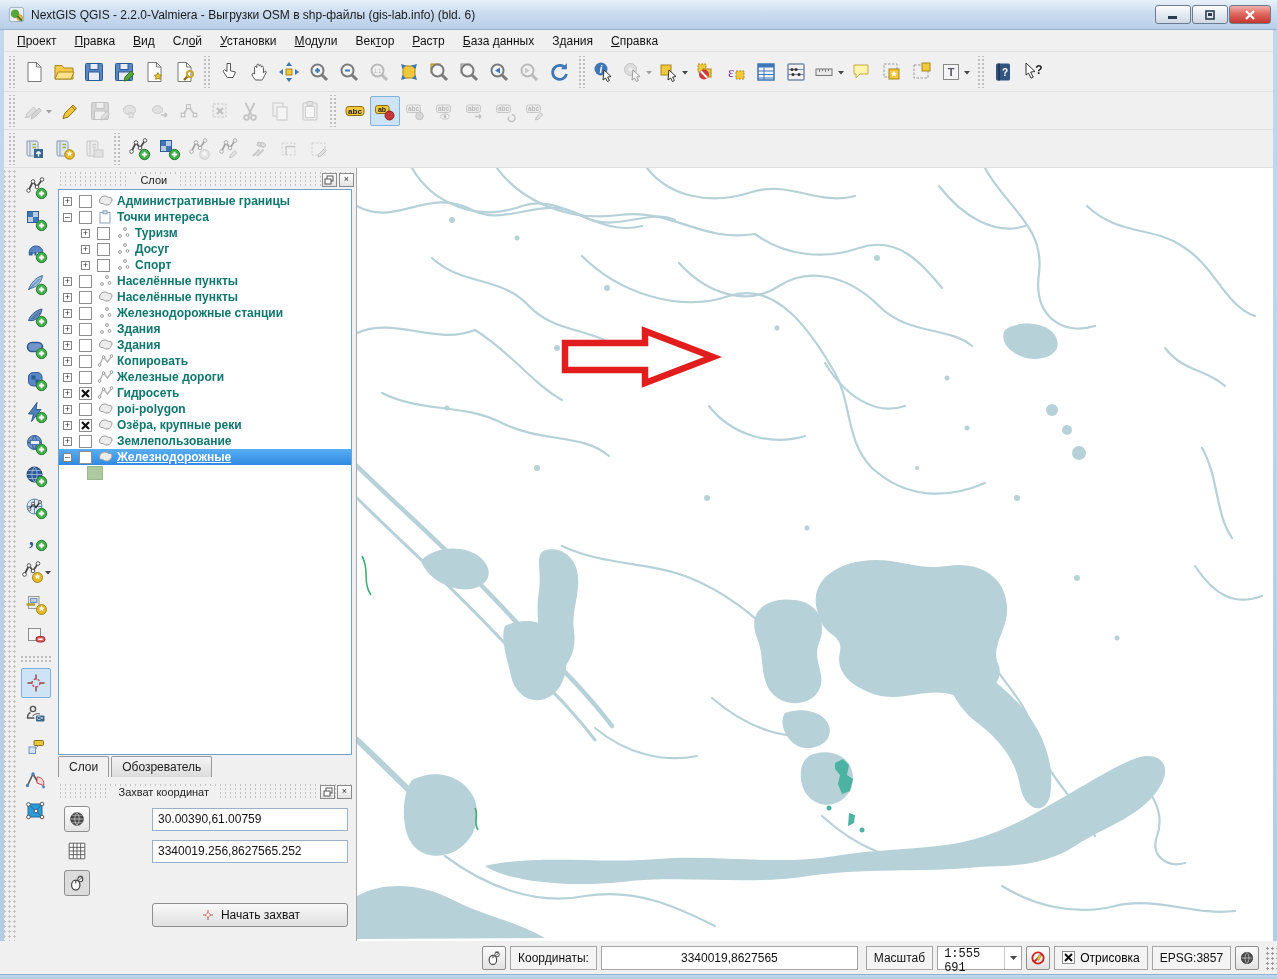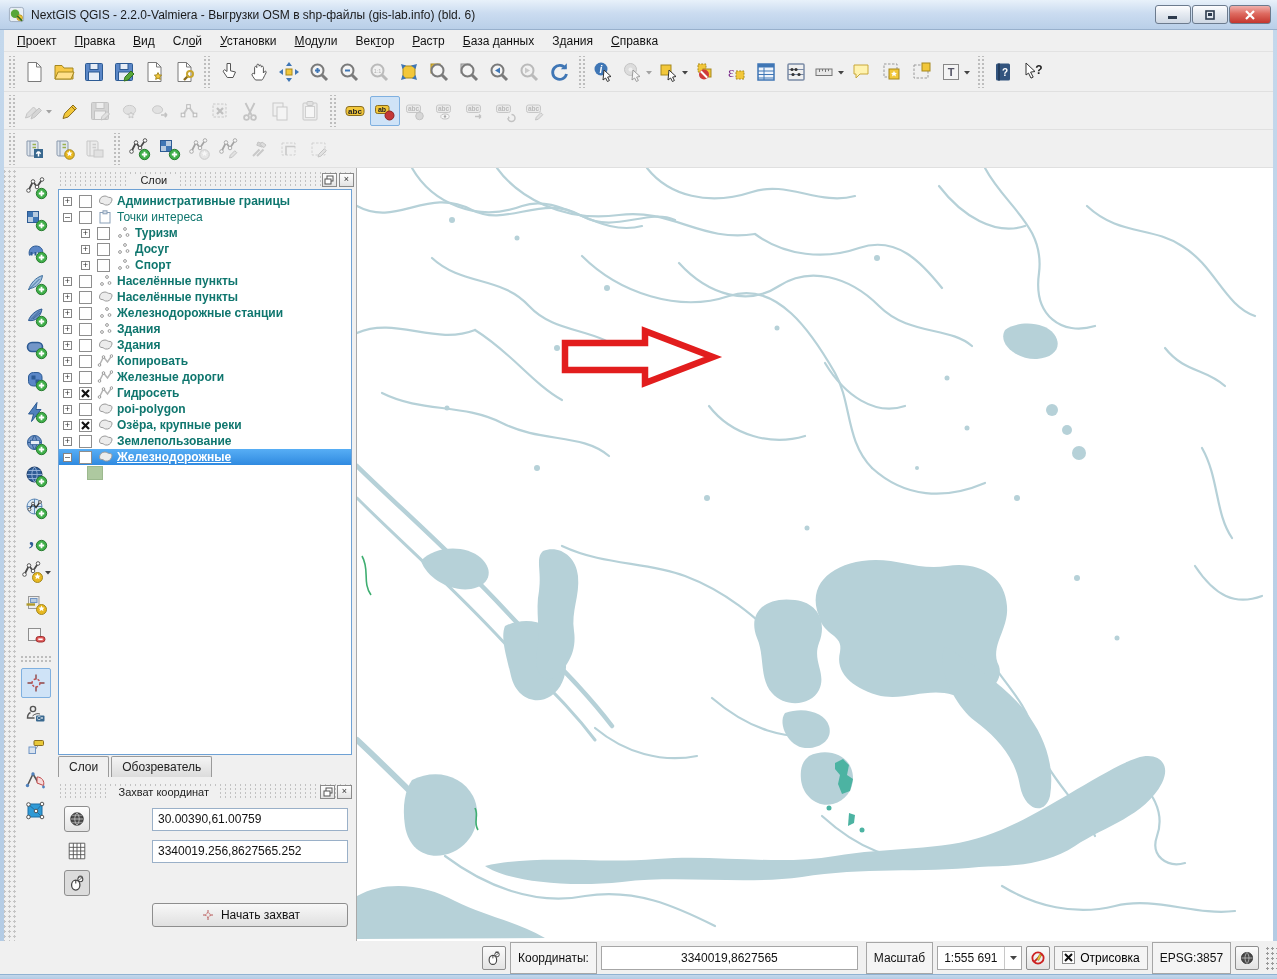--- a/index.html
+++ b/index.html
@@ -50,21 +50,21 @@
   
   .panel-header{height:17px;display:flex;align-items:center;margin:3px 2px 1px 2px;
     background-image:radial-gradient(circle,#c2c2c2 0.9px,rgba(0,0,0,0) 1.1px);background-size:5px 4px;}
   .panel-title{margin:0 auto;background:#f0f0f0;padding:0 10px;font-size:11px;color:#222;}
   .panel-btn{width:15px;height:14px;border:1px solid #8a8a8a;background:linear-gradient(#fff,#e2e2e2);
     display:flex;align-items:center;justify-content:center;font-size:9px;line-height:1;color:#333;padding:0;margin-left:2px;flex:none;}
   #layers-body{position:absolute;left:2px;top:21px;width:294px;height:566px;background:#fff;
     border:1px solid #6ea1d4;overflow:hidden;padding-top:3px;}
   .tree-row{height:16px;display:flex;align-items:center;font-size:12px;white-space:nowrap;}
   .tree-row .lbl{font-weight:bold;margin-left:4px;color:#0f766e;}
-  .tree-row .lbl.normal{font-weight:normal;}
+  .tree-row .lbl.normal{font-weight:bold;}
   .tree-row.selected{background:linear-gradient(#57aef5,#2f8ae0);}
   .tree-row.selected .lbl{color:#fff;text-decoration:underline;}
   .expander{width:9px;height:9px;border:1px solid #848484;background:#fff;flex:none;
     display:flex;align-items:center;justify-content:center;font-size:9px;line-height:7px;color:#333;margin-left:4px;}
   .cbox{width:13px;height:13px;border:1px solid #8e8e8e;background:#fff;flex:none;margin-left:7px;
     display:flex;align-items:center;justify-content:center;}
   .type-ico{width:16px;height:16px;flex:none;margin-left:5px;}
   .swatch{width:16px;height:14px;background:#aec9a0;border:1px solid #9cb98e;margin-left:10px;}
   #layer-tabs{position:absolute;left:2px;top:587px;width:294px;height:22px;display:flex;align-items:flex-end;}
   .tab{border:1px solid #9a9a9a;border-bottom:none;padding:3px 10px 3px 10px;font-size:12px;color:#222;
@@ -80,25 +80,25 @@
   .cp-btn{flex:1;height:24px;margin-left:14px;border:1px solid #8e8e8e;border-radius:3px;
     background:linear-gradient(#f8f8f8,#e0e0e0);font-family:"Liberation Sans",sans-serif;font-size:12px;color:#111;
     display:flex;align-items:center;justify-content:center;gap:5px;}
   .cp-icon-btn.toggled{background:#dcdcdc;}
   
   #statusbar{position:absolute;left:0;top:941px;width:1277px;height:33px;background:#f0f0f0;
     display:flex;align-items:center;font-size:12px;}
   .sb-spacer{width:482px;flex:none;}
   .sb-btn{width:24px;height:24px;border:1px solid #8e8e8e;border-radius:2px;background:linear-gradient(#fbfbfb,#e3e3e3);
     display:flex;align-items:center;justify-content:center;padding:0;margin-right:4px;flex:none;}
-  .sb-box{height:32px;border:1px solid #a6a6a6;background:#f4f4f4;display:flex;align-items:center;
+  .sb-box{height:24px;border:1px solid #a6a6a6;background:#f4f4f4;display:flex;align-items:center;
     padding:0 7px;margin-right:4px;color:#111;}
   .sb-input{width:302px;height:24px;border:1px solid #a6a6a6;background:#fff;text-align:center;
     font-family:"Liberation Sans",sans-serif;font-size:12px;margin-right:8px;color:#111;}
-  .sb-combo{width:100px;height:24px;border:1px solid #a6a6a6;background:#fff;display:flex;align-items:center;margin-right:4px;}
+  .sb-combo{width:100px;height:24px;border:1px solid #a6a6a6;background:#fff;display:flex;margin-right:4px;font-family:Liberation Mono, monospace;}
   .sb-combo .val{flex:1;padding:0 6px;color:#111;}
   .sb-combo .arrow{width:17px;height:100%;display:flex;align-items:center;justify-content:center;border-left:1px solid #c8c8c8;}
   .sb-check{display:flex;align-items:center;height:24px;border:1px solid #a6a6a6;background:#f4f4f4;
     padding:0 7px;margin-right:4px;gap:5px;}
   .resize-grip{margin-left:2px;width:14px;height:24px;
     background-image:radial-gradient(circle,#9a9a9a 1px,rgba(0,0,0,0) 1.2px);background-size:5px 5px;}
 </style>
 </head>
 <body>
 

